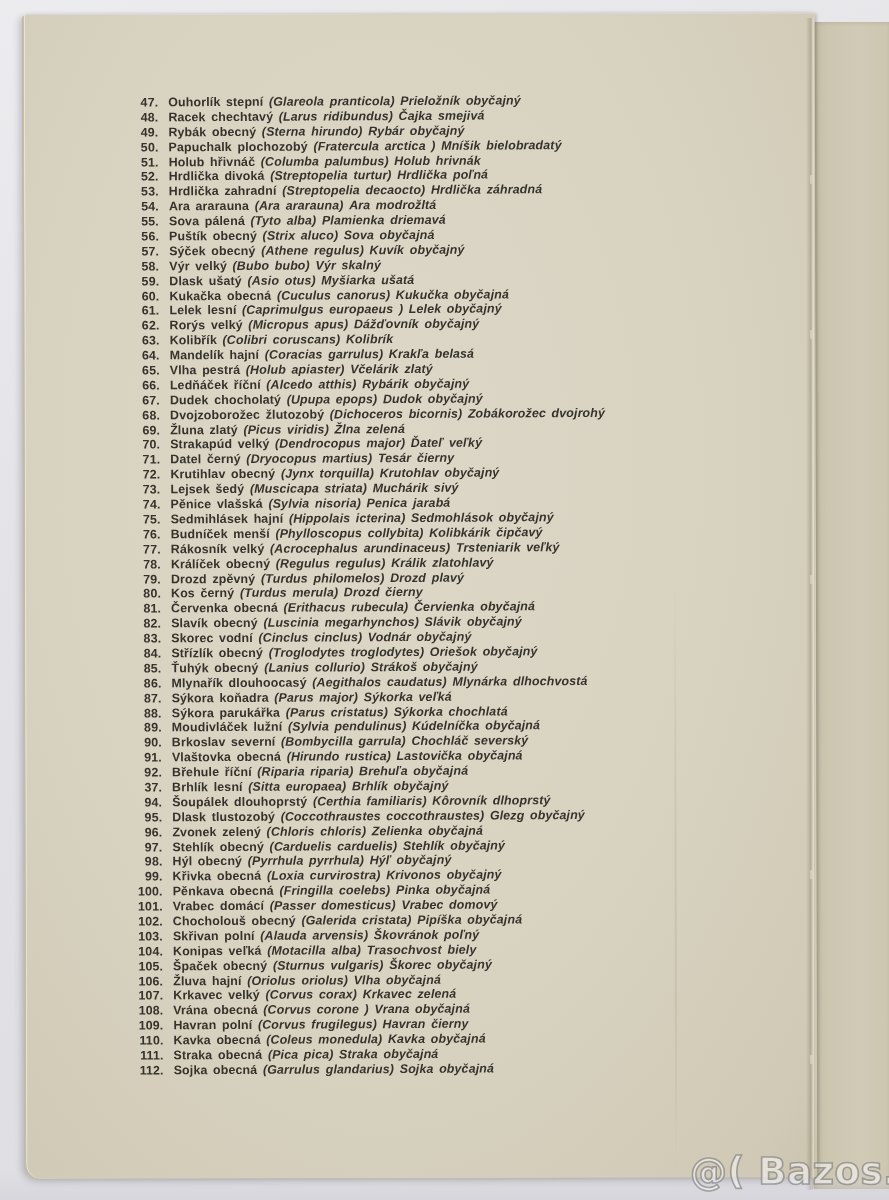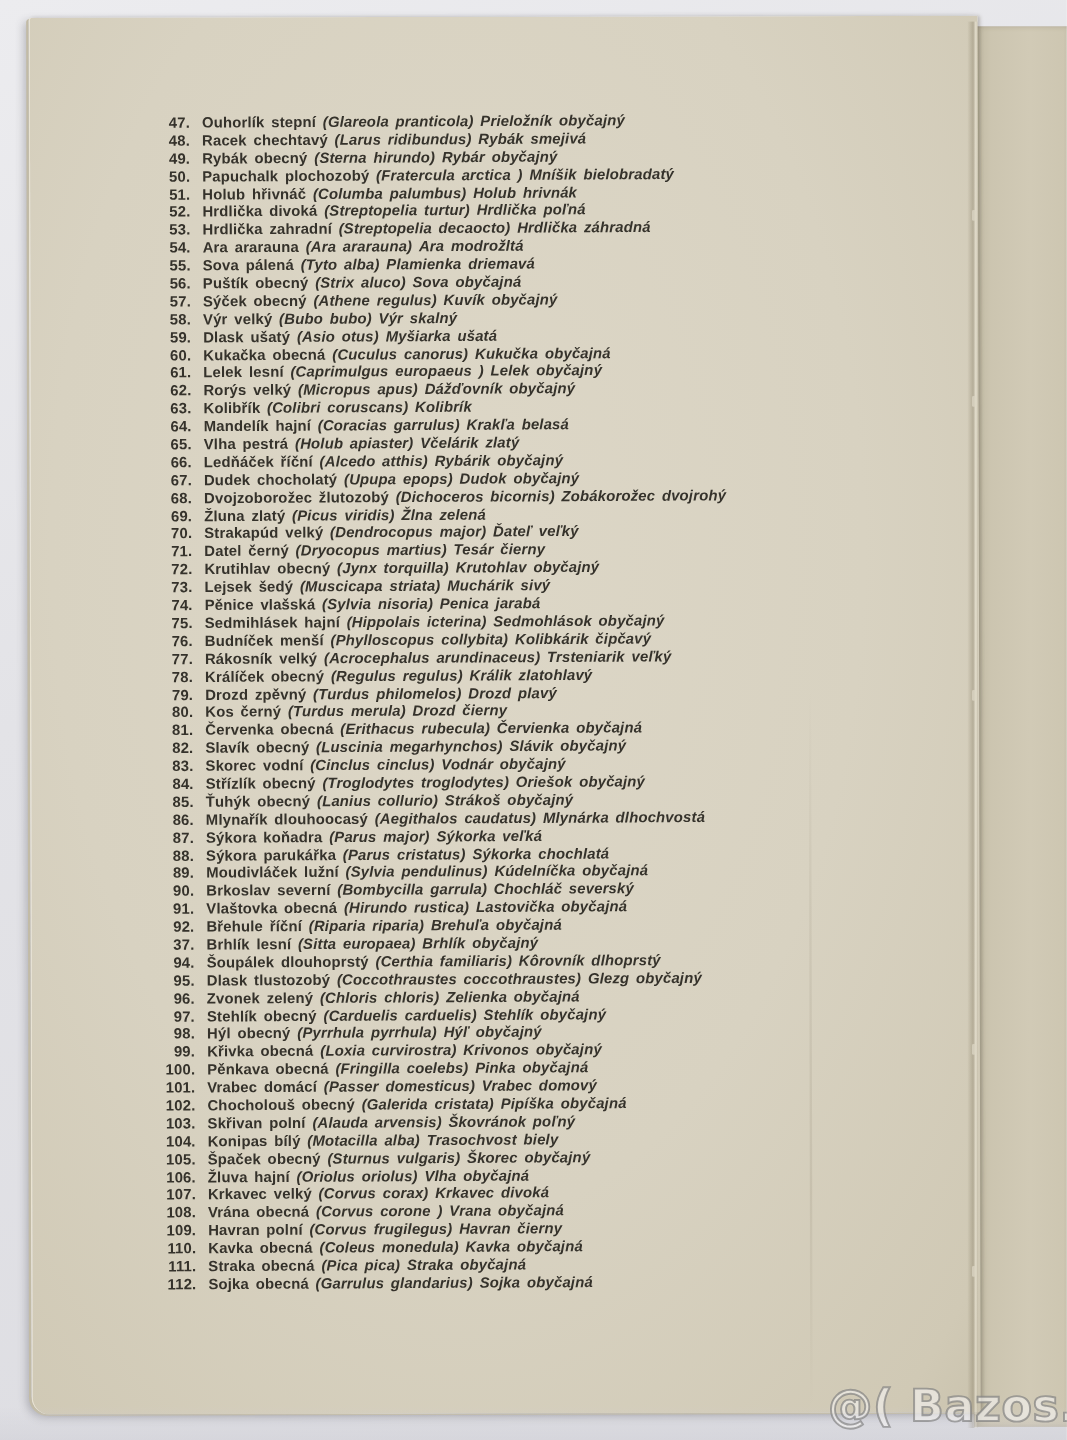--- a/index.html
+++ b/index.html
@@ -59,21 +59,21 @@
 </head>
 <body>
 
 <div class="page-right"></div>
 
 <div class="page-main">
   <div class="fold-line"></div>
   <div class="list" id="list-container">
   <div class="row"><span class="num">47.</span><span class="cz">Ouhorlík stepní</span> <span class="la">(Glareola pranticola)</span> <span class="sk">Prieložník obyčajný</span></div>
 
-  <div class="row"><span class="num">48.</span><span class="cz">Racek chechtavý</span> <span class="la">(Larus ridibundus)</span> <span class="sk">Rybák smejivá</span></div>
+  <div class="row"><span class="num">48.</span><span class="cz">Racek chechtavý</span> <span class="la">(Larus ridibundus)</span> <span class="sk">Čajka smejivá</span></div>
 
   <div class="row"><span class="num">49.</span><span class="cz">Rybák obecný</span> <span class="la">(Sterna hirundo)</span> <span class="sk">Rybár obyčajný</span></div>
 
   <div class="row"><span class="num">50.</span><span class="cz">Papuchalk plochozobý</span> <span class="la">(Fratercula arctica )</span> <span class="sk">Mníšik bielobradatý</span></div>
 
   <div class="row"><span class="num">51.</span><span class="cz">Holub hřivnáč</span> <span class="la">(Columba palumbus)</span> <span class="sk">Holub hrivnák</span></div>
 
   <div class="row"><span class="num">52.</span><span class="cz">Hrdlička divoká</span> <span class="la">(Streptopelia turtur)</span> <span class="sk">Hrdlička poľná</span></div>
 
   <div class="row"><span class="num">53.</span><span class="cz">Hrdlička zahradní</span> <span class="la">(Streptopelia decaocto)</span> <span class="sk">Hrdlička záhradná</span></div>
@@ -171,27 +171,27 @@
   <div class="row"><span class="num">99.</span><span class="cz">Křivka obecná</span> <span class="la">(Loxia curvirostra)</span> <span class="sk">Krivonos obyčajný</span></div>
 
   <div class="row"><span class="num">100.</span><span class="cz">Pěnkava obecná</span> <span class="la">(Fringilla coelebs)</span> <span class="sk">Pinka obyčajná</span></div>
 
   <div class="row"><span class="num">101.</span><span class="cz">Vrabec domácí</span> <span class="la">(Passer domesticus)</span> <span class="sk">Vrabec domový</span></div>
 
   <div class="row"><span class="num">102.</span><span class="cz">Chocholouš obecný</span> <span class="la">(Galerida cristata)</span> <span class="sk">Pipíška obyčajná</span></div>
 
   <div class="row"><span class="num">103.</span><span class="cz">Skřivan polní</span> <span class="la">(Alauda arvensis)</span> <span class="sk">Škovránok poľný</span></div>
 
-  <div class="row"><span class="num">104.</span><span class="cz">Konipas bílý</span> <span class="la">(Motacilla alba)</span> <span class="sk">Trasochvost biely</span></div>
+  <div class="row"><span class="num">104.</span><span class="cz">Konipas veľká</span> <span class="la">(Motacilla alba)</span> <span class="sk">Trasochvost biely</span></div>
 
   <div class="row"><span class="num">105.</span><span class="cz">Špaček obecný</span> <span class="la">(Sturnus vulgaris)</span> <span class="sk">Škorec obyčajný</span></div>
 
   <div class="row"><span class="num">106.</span><span class="cz">Žluva hajní</span> <span class="la">(Oriolus oriolus)</span> <span class="sk">Vlha obyčajná</span></div>
 
-  <div class="row"><span class="num">107.</span><span class="cz">Krkavec velký</span> <span class="la">(Corvus corax)</span> <span class="sk">Krkavec divoká</span></div>
+  <div class="row"><span class="num">107.</span><span class="cz">Krkavec velký</span> <span class="la">(Corvus corax)</span> <span class="sk">Krkavec zelená</span></div>
 
   <div class="row"><span class="num">108.</span><span class="cz">Vrána obecná</span> <span class="la">(Corvus corone )</span> <span class="sk">Vrana obyčajná</span></div>
 
   <div class="row"><span class="num">109.</span><span class="cz">Havran polní</span> <span class="la">(Corvus frugilegus)</span> <span class="sk">Havran čierny</span></div>
 
   <div class="row"><span class="num">110.</span><span class="cz">Kavka obecná</span> <span class="la">(Coleus monedula)</span> <span class="sk">Kavka obyčajná</span></div>
 
   <div class="row"><span class="num">111.</span><span class="cz">Straka obecná</span> <span class="la">(Pica pica)</span> <span class="sk">Straka obyčajná</span></div>
 
   <div class="row"><span class="num">112.</span><span class="cz">Sojka obecná</span> <span class="la">(Garrulus glandarius)</span> <span class="sk">Sojka obyčajná</span></div>

